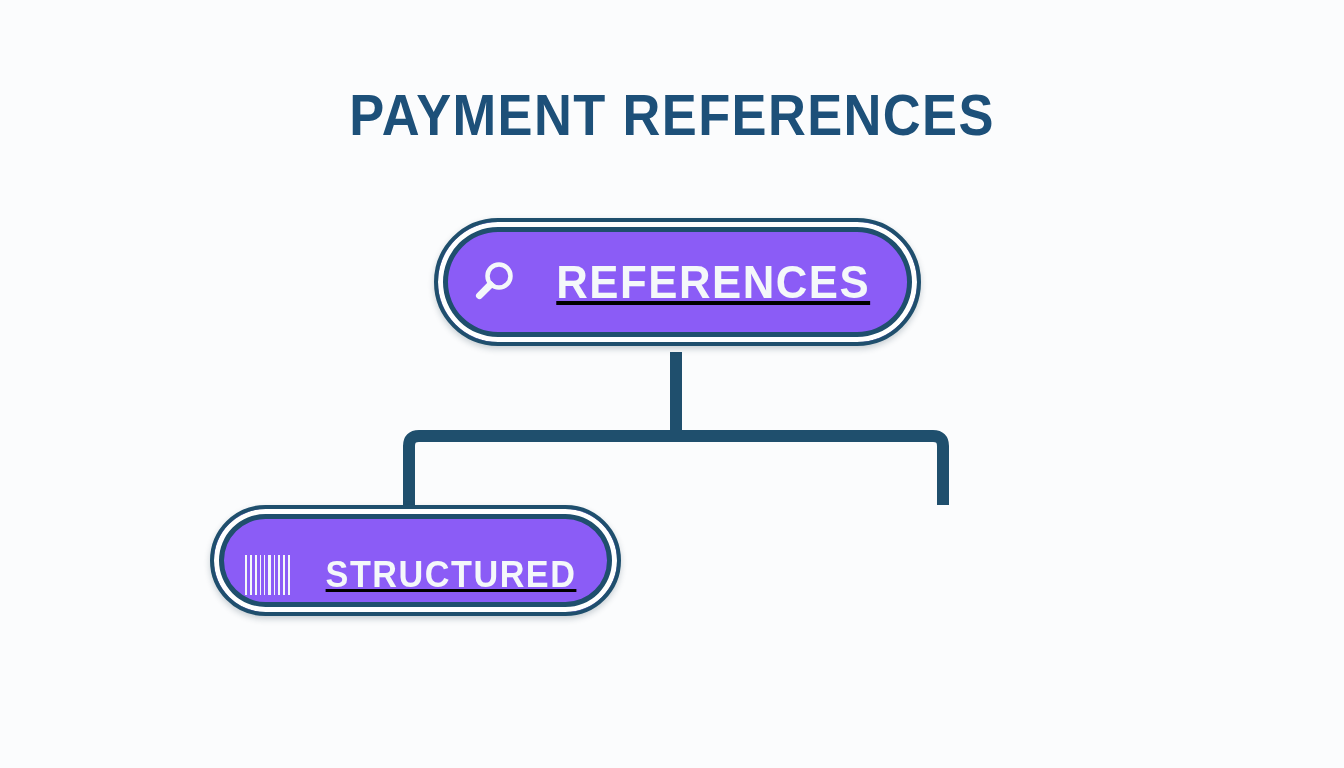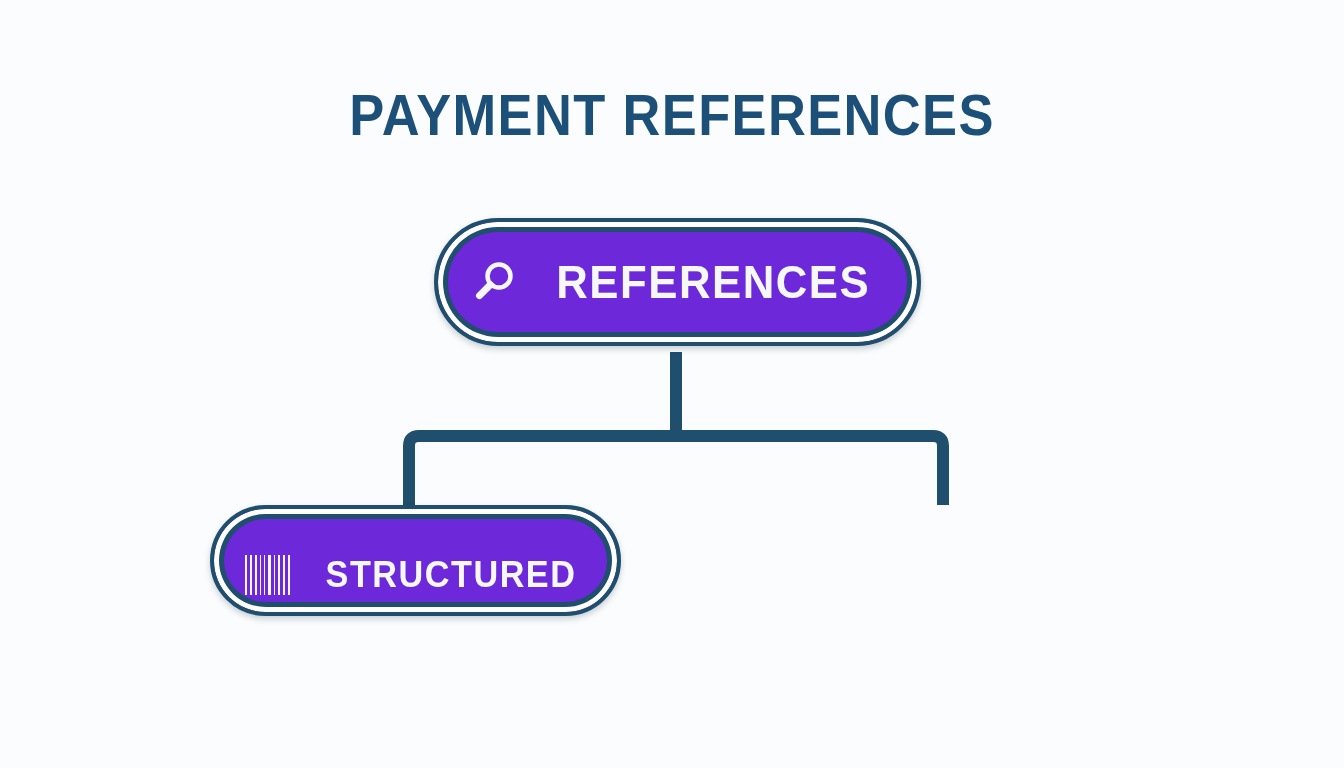--- a/index.html
+++ b/index.html
@@ -46,29 +46,30 @@
     top: 0;
     width: 1344px;
     height: 768px;
     pointer-events: none;
   }
 
   
   .node {
     position: absolute;
     box-sizing: border-box;
-    background: #6d28d9;
+    background: #8b5cf6;
     border: 4px solid #1f4f6d;
     box-shadow:
       inset 0 0 0 5px #ffffff,
       inset 0 0 0 10px #1f4f6d,
       0 3px 6px rgba(20, 45, 65, 0.22);
     display: flex;
     align-items: center;
     justify-content: center;
+    text-decoration: underline;
   }
 
   .node-inner {
     display: flex;
     align-items: center;
     justify-content: center;
     gap: 26px;
     width: 100%;
     padding: 0 26px;
     box-sizing: border-box;

